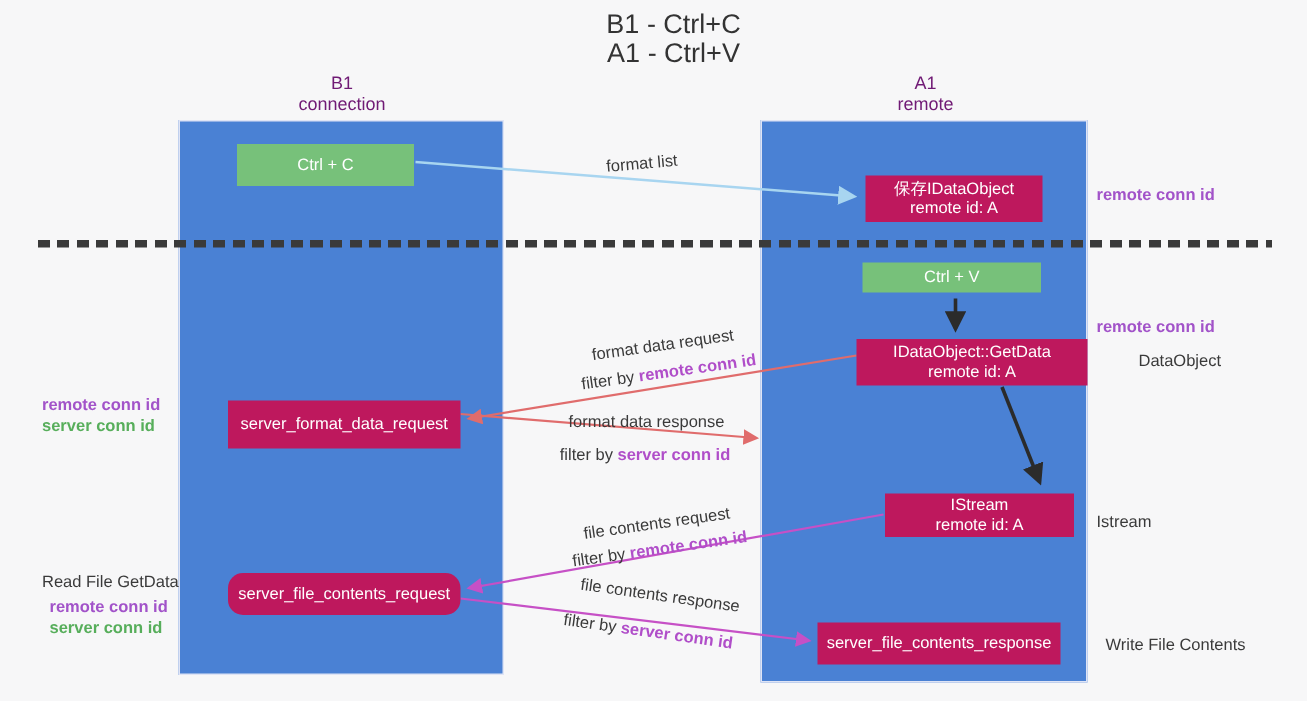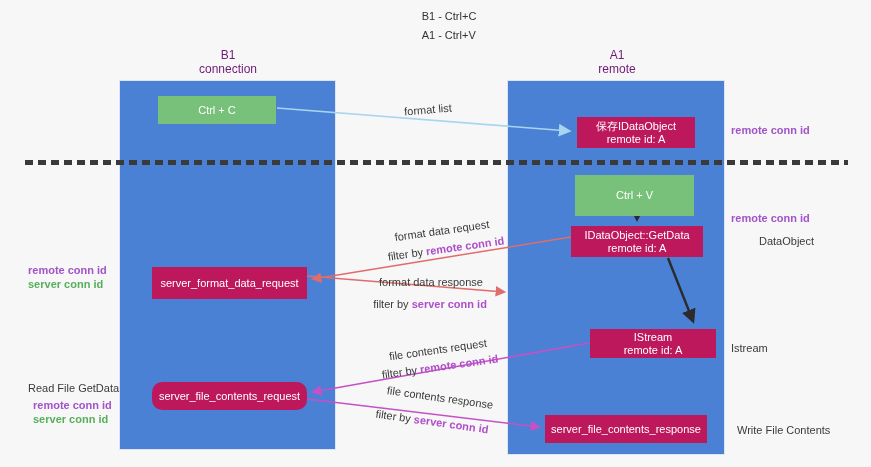--- a/index.html
+++ b/index.html
@@ -10,22 +10,22 @@
   }
   .stage{
     position:relative;
     width:871px;height:467px;
     background:#f7f7f8;
     overflow:hidden;
   }
   .title{
     position:absolute;left:449px;top:7px;
     transform:translateX(-50%);
-    text-align:left;
-    font-size:11px;line-height:19px;color:#333;
+    text-align:center;
+    font-size:18px;line-height:19px;color:#333;
   }
   .col-header{
     position:absolute;
     transform:translateX(-50%);
     text-align:center;
     font-size:12px;line-height:14px;color:#701a75;
   }
   .lane{
     position:absolute;top:80px;
     background:#4a81d4;
@@ -119,25 +119,25 @@
 
   <div class="node green" style="left:158px;top:96px;width:118px;height:28px;">
     <div>Ctrl + C</div>
   </div>
 
   <div class="node orange" style="left:577px;top:117px;width:118px;height:31px;">
     <div>保存IDataObject</div>
     <div>remote id: A</div>
   </div>
 
-  <div class="node green" style="left:575px;top:175px;width:119px;height:41px;">
+  <div class="node green" style="left:575px;top:175px;width:119px;height:20px;">
     <div>Ctrl + V</div>
   </div>
 
-  <div class="node orange" style="left:571px;top:226px;width:132px;height:31px;">
+  <div class="node orange" style="left:571px;top:226px;width:154px;height:31px;">
     <div>IDataObject::GetData</div>
     <div>remote id: A</div>
   </div>
 
   <div class="node orange" style="left:152px;top:267px;width:155px;height:32px;">
     <div>server_format_data_request</div>
   </div>
 
 
   <div class="node orange" style="left:590px;top:329px;width:126px;height:29px;">

